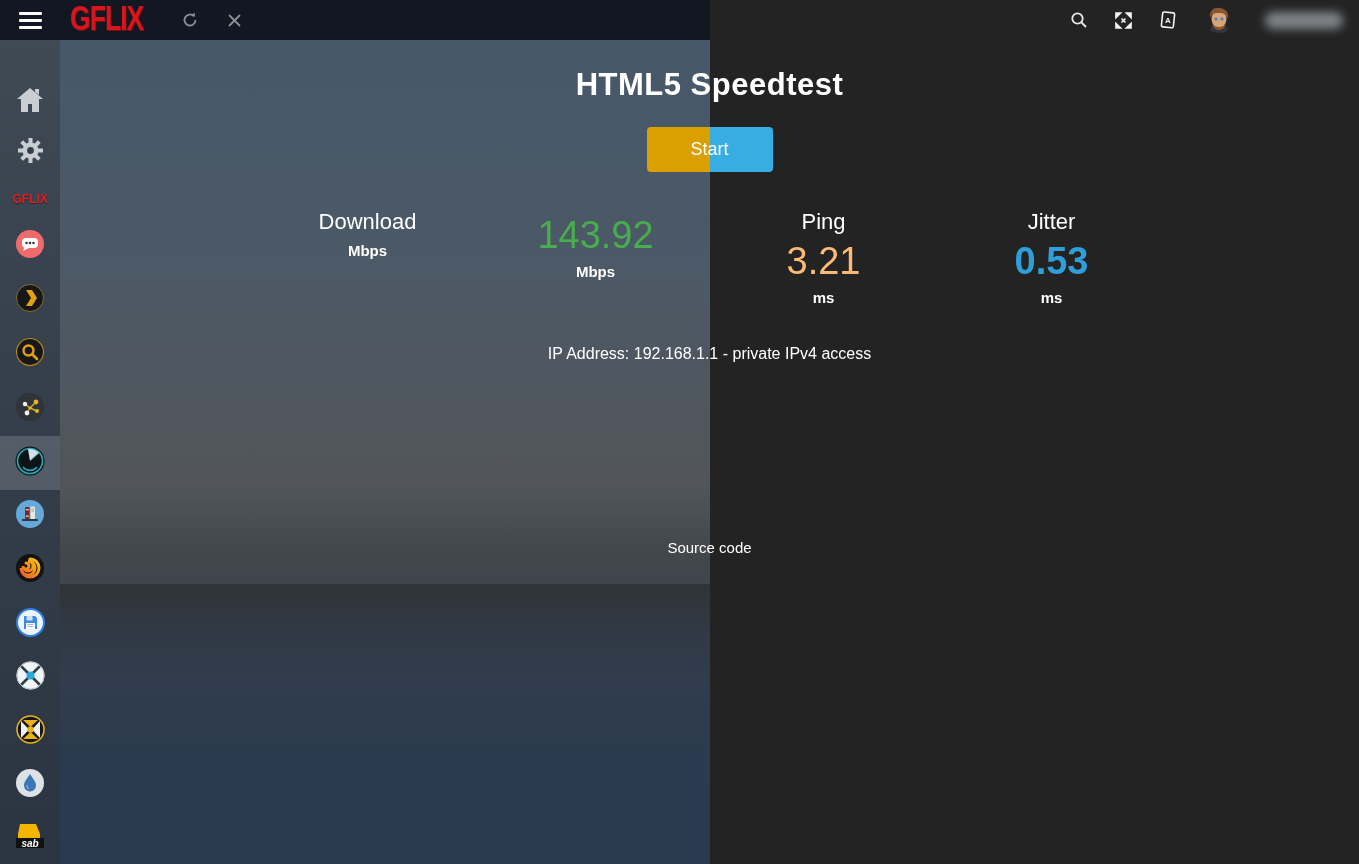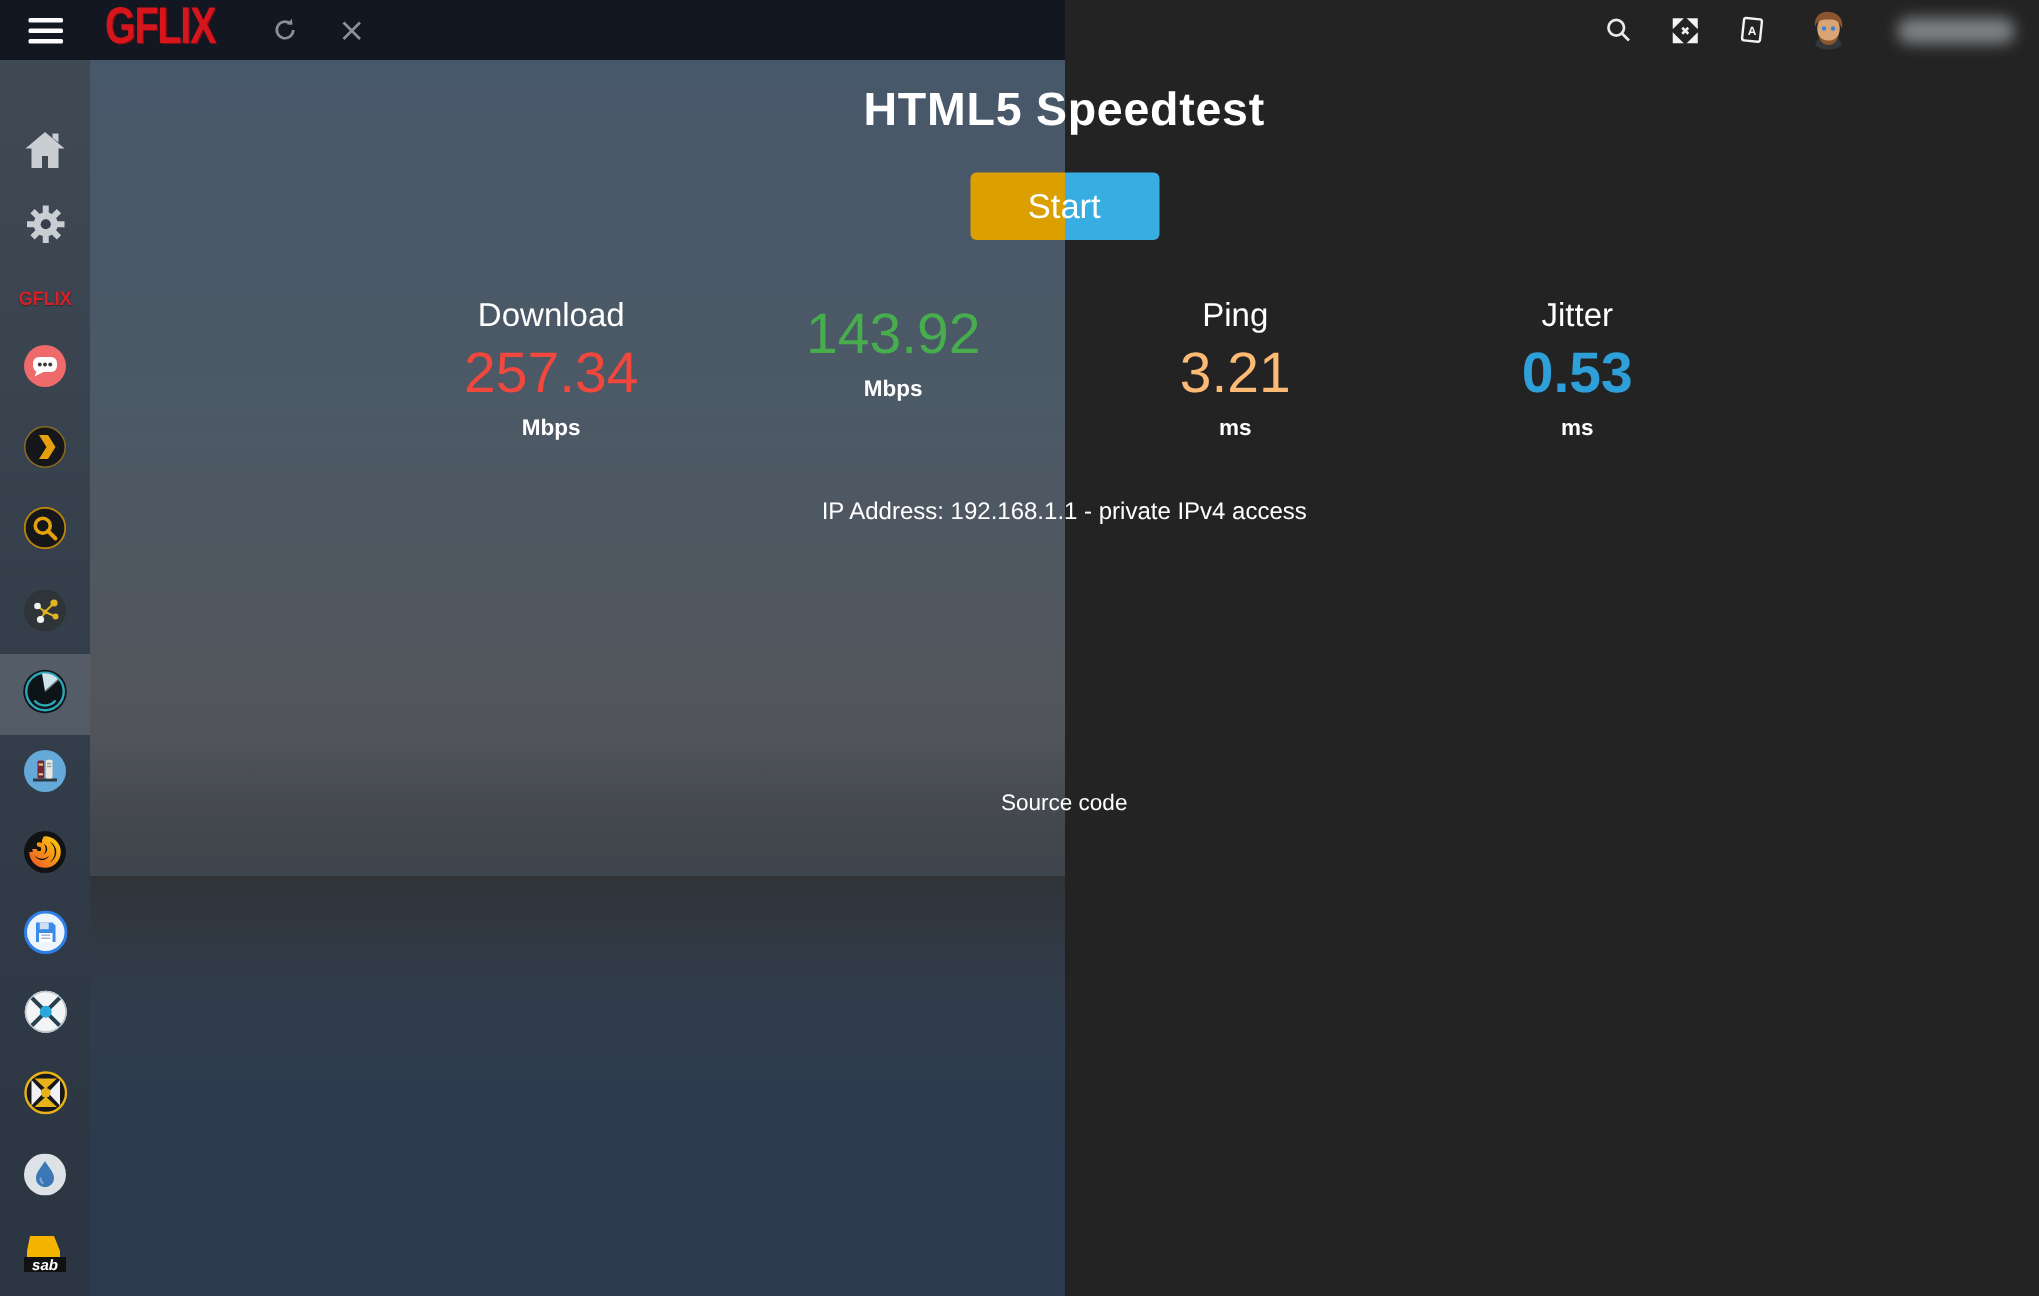--- a/index.html
+++ b/index.html
@@ -43,24 +43,24 @@
   .tb-icon { background:none; border:none; cursor:pointer; display:flex;
              align-items:center; justify-content:center; }
   .tb-gap { margin-left:28px; }
   .avatar { width:28px; height:28px; border-radius:50%; overflow:hidden; cursor:pointer; }
   .user-blur { width:78px; height:17px; border-radius:8px; background:#989ca1;
                filter:blur(5px); opacity:.8; margin-left:6px; cursor:pointer; }
 
   
   .content { position:absolute; left:60px; top:40px; width:1299px; height:824px;
              z-index:4; display:flex; flex-direction:column; align-items:center; color:#fff; }
-  .st-title { margin-top:15px; font-size:31px; font-weight:bold; letter-spacing:.5px; }
+  .st-title { margin-top:27px; font-size:31px; font-weight:bold; letter-spacing:.5px; }
   .st-start { margin-top:24px; width:126px; height:45px; border:none; border-radius:4px;
               background:linear-gradient(90deg,#dba000 0 50%, #38ade2 50% 100%);
-              color:#fff; font-size:23px; font-family:inherit; cursor:pointer; }
+              color:#fff; font-size:18px; font-family:inherit; cursor:pointer; }
   .metrics { margin-top:37px; display:flex; }
   .metric { width:228px; text-align:center; }
   .metric .m-label { font-size:22px; }
   .metric .m-value { font-size:38px; font-weight:500; margin-top:5px; line-height:42px; }
   .metric .m-unit  { font-size:15px; font-weight:bold; margin-top:7px;text-align:center; }
   .ip-line { margin-top:39px; font-size:16px; }
   .src-link { margin-top:176px; font-size:15px; color:#fff; 
               cursor:pointer; }
 </style>
 </head>
@@ -306,21 +306,20 @@
 
   </div>
 
   <div class="content">
     <div class="st-title">HTML5 Speedtest</div>
     <button class="st-start">Start</button>
 
     <div class="metrics" id="metrics-row">
   <div class="metric">
     <div class="m-label">Download</div>
-    <div class="m-value" style="color: rgb(242, 71, 60);">257.34</div>
     <div class="m-unit">Mbps</div>
   </div>
 
   <div class="metric">
     <div class="m-value" style="color: rgb(71, 173, 77);">143.92</div>
     <div class="m-unit">Mbps</div>
   </div>
 
   <div class="metric">
     <div class="m-label">Ping</div>

